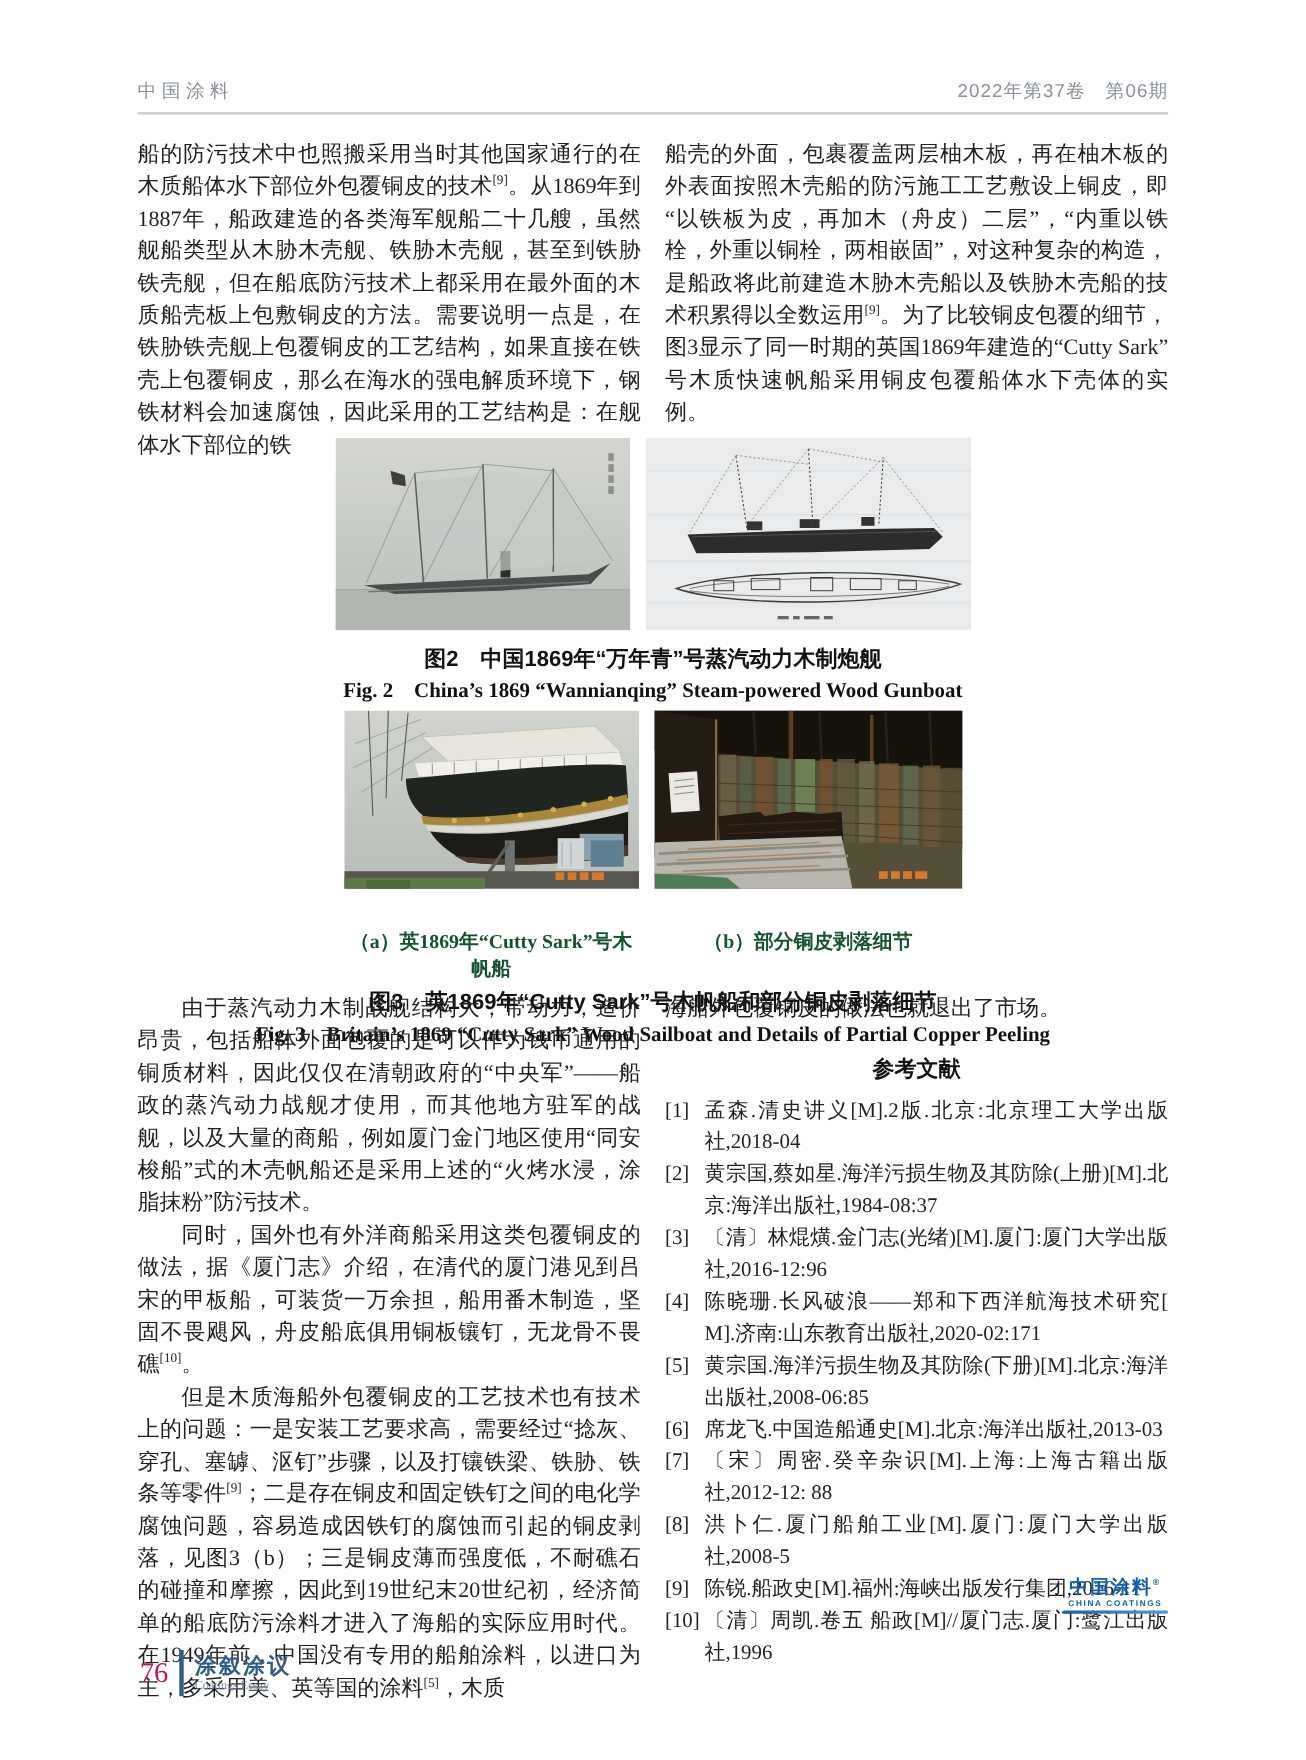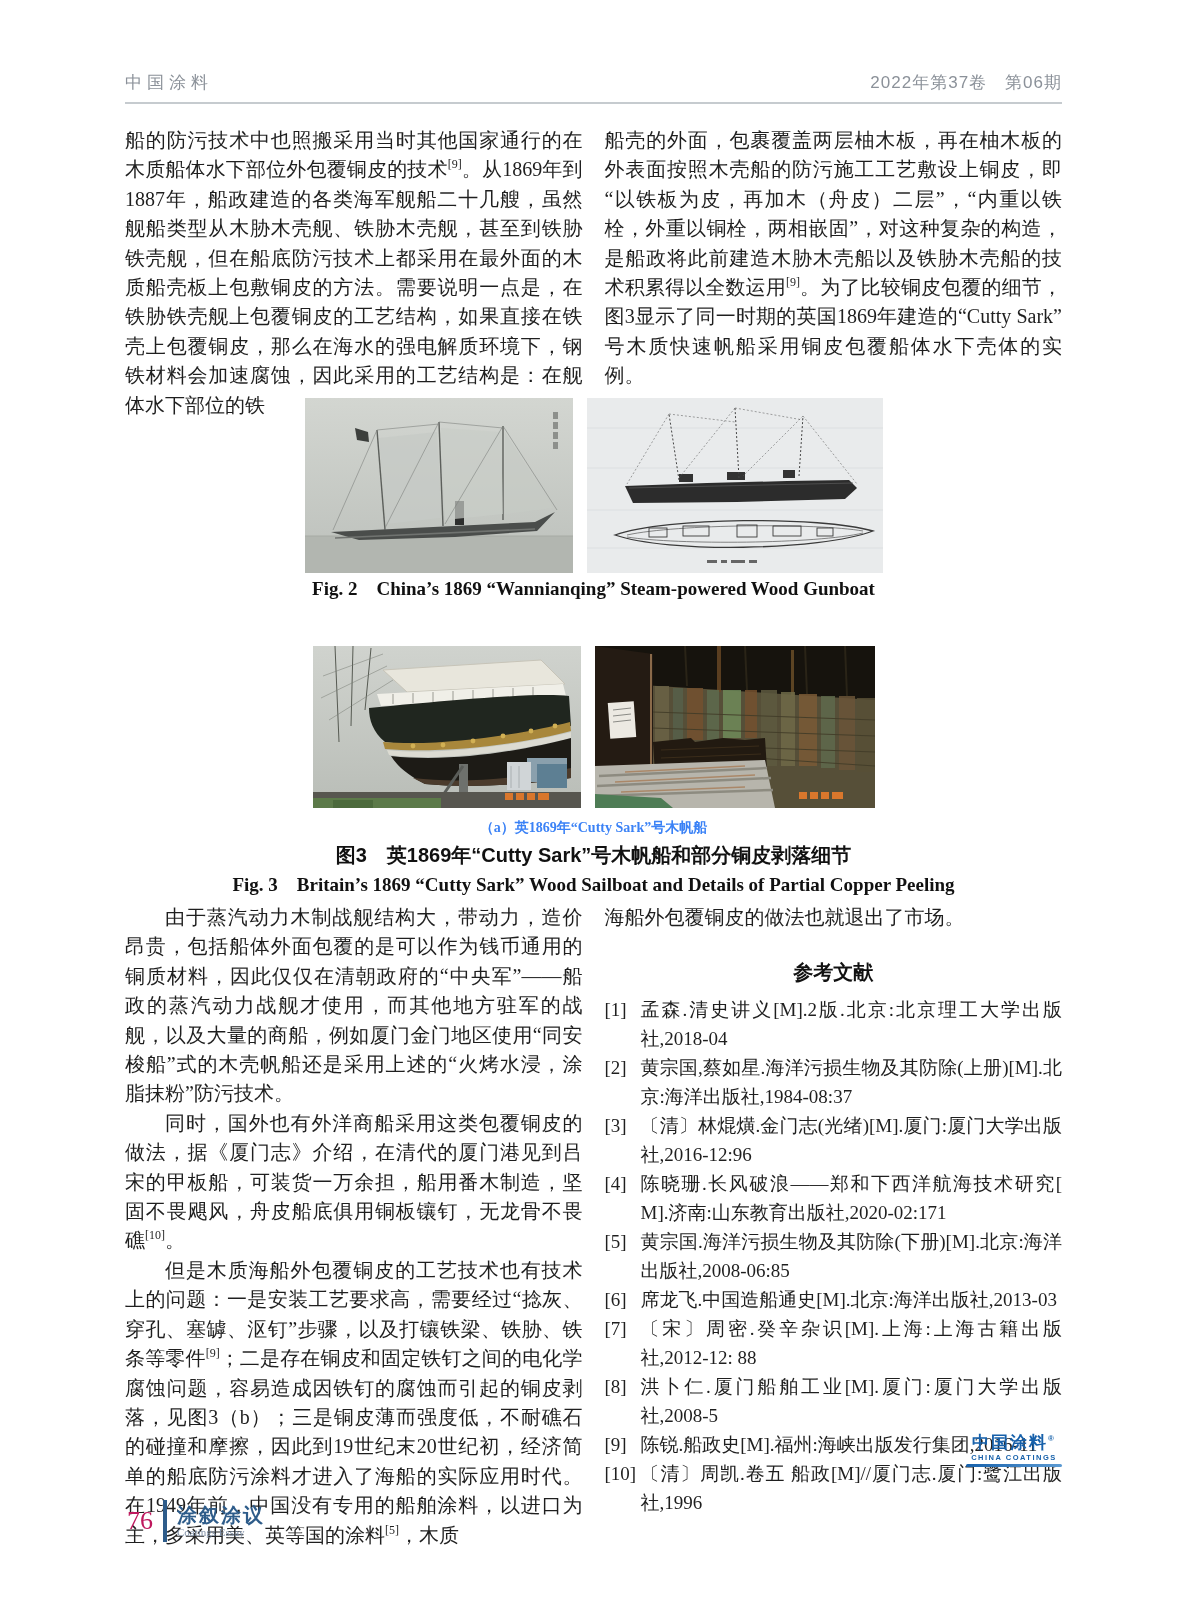--- a/index.html
+++ b/index.html
@@ -44,22 +44,23 @@
   .caption-zh{
     font-family:"Liberation Sans","DejaVu Sans",sans-serif;
     font-weight:bold;font-size:20px;margin-top:12px;color:#111;
   }
   .caption-en{
     font-family:"Liberation Serif","DejaVu Serif",serif;
     font-weight:bold;font-size:19px;margin-top:3px;color:#111;
   }
   .subcaps{display:flex;justify-content:center;gap:14px;margin-top:11px;}
   .subcap{
-    font-size:14px;color:#3b82f6;font-weight:bold;
+    font-size:18px;color:#14532d;font-weight:bold;
     font-family:"Liberation Serif","DejaVu Serif",serif;
+    margin-top:25px;
   }
   .subcap.a{width:268px;text-align:center;}
   .subcap.b{width:280px;text-align:center;}
   .figure3 .caption-zh{margin-top:5px;}
   
   .closing{margin:0;font-size:20px;line-height:29.4px;text-align:justify;}
   .ref-heading{
     font-weight:bold;font-size:20px;text-align:center;
     margin:26px 0 8px 0;line-height:29px;
     font-family:"Liberation Sans","DejaVu Sans",sans-serif;color:#111;
@@ -196,20 +197,21 @@
         </g>
 
         <g fill="#666">
           <rect x="120" y="162" width="10" height="3"></rect>
             <rect x="134" y="162" width="6" height="3"></rect>
           <rect x="144" y="162" width="14" height="3"></rect>
             <rect x="162" y="162" width="8" height="3"></rect>
         </g>
       </svg>
     </div>
+    <div class="caption-zh">图2　中国1869年“万年青”号蒸汽动力木制炮舰</div>
     <div class="caption-en">Fig. 2　China’s 1869 “Wannianqing” Steam-powered Wood Gunboat</div>
   </div>
 
   <div class="figure figure3">
     <div class="fig-images">
 
       <svg width="268" height="162" viewBox="0 0 268 162">
         <defs>
           <linearGradient id="sky2" x1="0" y1="0" x2="0" y2="1">
             <stop offset="0" stop-color="#d0d3ce"></stop>
@@ -348,20 +350,21 @@
         <g fill="#d9772c">
           <rect x="204" y="146" width="8" height="7"></rect>
             <rect x="215" y="146" width="8" height="7"></rect>
           <rect x="226" y="146" width="8" height="7"></rect>
             <rect x="237" y="146" width="11" height="7"></rect>
         </g>
       </svg>
     </div>
     <div class="subcaps">
       <div class="subcap a">（a）英1869年“Cutty Sark”号木帆船</div>
+      <div class="subcap b">（b）部分铜皮剥落细节</div>
     </div>
     <div class="caption-zh">图3　英1869年“Cutty Sark”号木帆船和部分铜皮剥落细节</div>
     <div class="caption-en">Fig. 3　Britain’s 1869 “Cutty Sark” Wood Sailboat and Details of Partial Copper Peeling</div>
   </div>
 
   <div class="two-col section2">
     <div class="col">
       <p class="indent">由于蒸汽动力木制战舰结构大，带动力，造价昂贵，包括船体外面包覆的是可以作为钱币通用的铜质材料，因此仅仅在清朝政府的“中央军”——船政的蒸汽动力战舰才使用，而其他地方驻军的战舰，以及大量的商船，例如厦门金门地区使用“同安梭船”式的木壳帆船还是采用上述的“火烤水浸，涂脂抹粉”防污技术。</p>
       <p class="indent">同时，国外也有外洋商船采用这类包覆铜皮的做法，据《厦门志》介绍，在清代的厦门港见到吕宋的甲板船，可装货一万余担，船用番木制造，坚固不畏飓风，舟皮船底俱用铜板镶钉，无龙骨不畏礁<sup>[10]</sup>。</p>
       <p class="indent">但是木质海船外包覆铜皮的工艺技术也有技术上的问题：一是安装工艺要求高，需要经过“捻灰、穿孔、塞罅、沤钉”步骤，以及打镶铁梁、铁胁、铁条等零件<sup>[9]</sup>；二是存在铜皮和固定铁钉之间的电化学腐蚀问题，容易造成因铁钉的腐蚀而引起的铜皮剥落，见图3（b）；三是铜皮薄而强度低，不耐礁石的碰撞和摩擦，因此到19世纪末20世纪初，经济简单的船底防污涂料才进入了海船的实际应用时代。在1949年前，中国没有专用的船舶涂料，以进口为主，多采用美、英等国的涂料<sup>[5]</sup>，木质</p>

